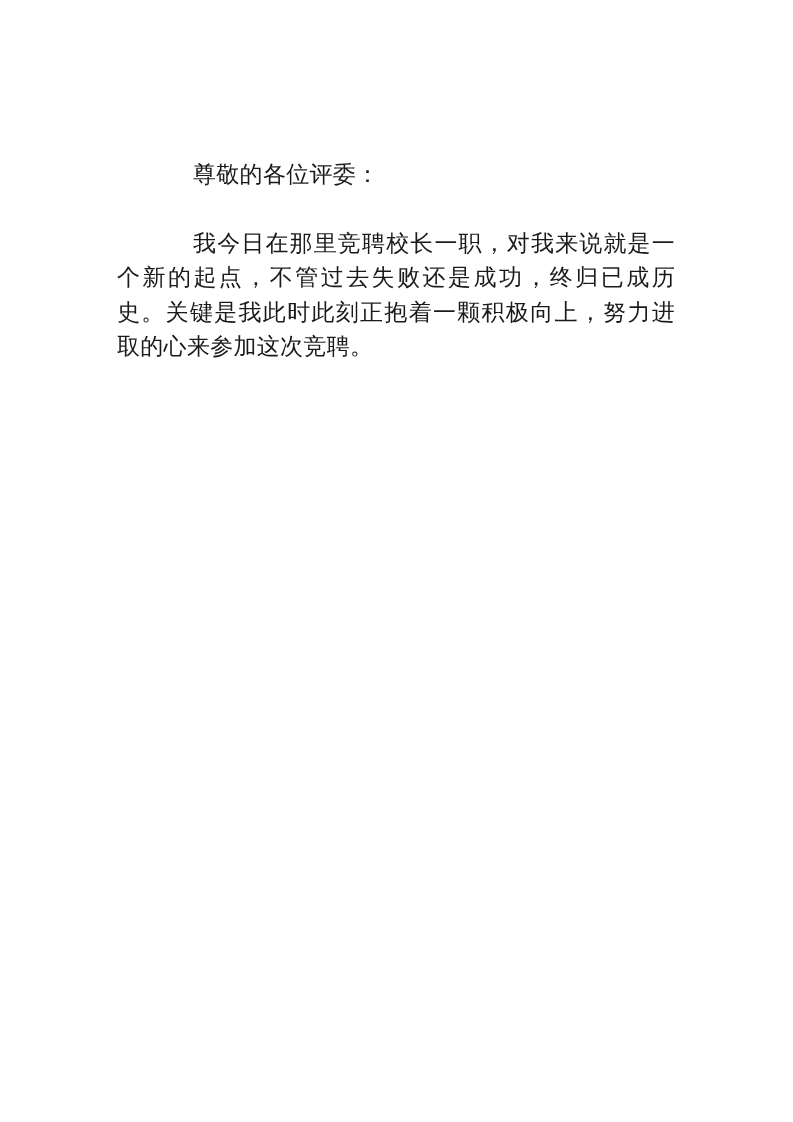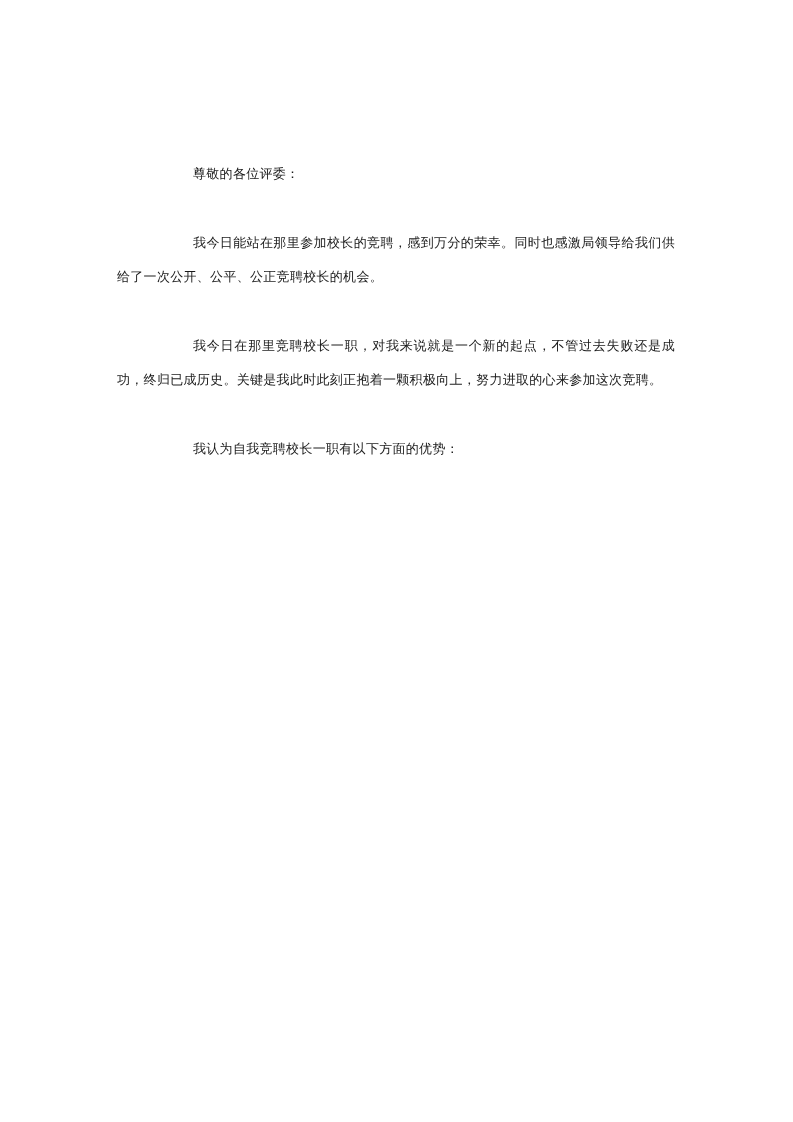--- a/index.html
+++ b/index.html
@@ -15,33 +15,31 @@
       font-family: "DejaVu Serif", "Liberation Serif", serif;
       color: #1a1a1a;
     }
     .page {
       position: absolute;
       left: 117px;
       top: 157px;
       width: 558px;
     }
     .para {
-      font-size: 13px;
+      font-size: 23px;
       line-height: 34.5px;
       margin: 0 0 34px 0;
       text-indent: 76px;
       text-align: justify;
       word-break: break-all;
       letter-spacing: 0.3px;
     }
     .para.salutation {
       margin-bottom: 34px;
     }
   </style>
 </head>
 <body>
 
 <div class="page">
   <p class="para salutation">尊敬的各位评委：</p>
-  <p class="para">我今日能站在那里参加校长的竞聘，感到万分的荣幸。同时也感激局领导给我们供给了一次公开、公平、公正竞聘校长的机会。</p>
   <p class="para">我今日在那里竞聘校长一职，对我来说就是一个新的起点，不管过去失败还是成功，终归已成历史。关键是我此时此刻正抱着一颗积极向上，努力进取的心来参加这次竞聘。</p>
-  <p class="para">我认为自我竞聘校长一职有以下方面的优势：</p>
 </div>
 
 </body></html>

